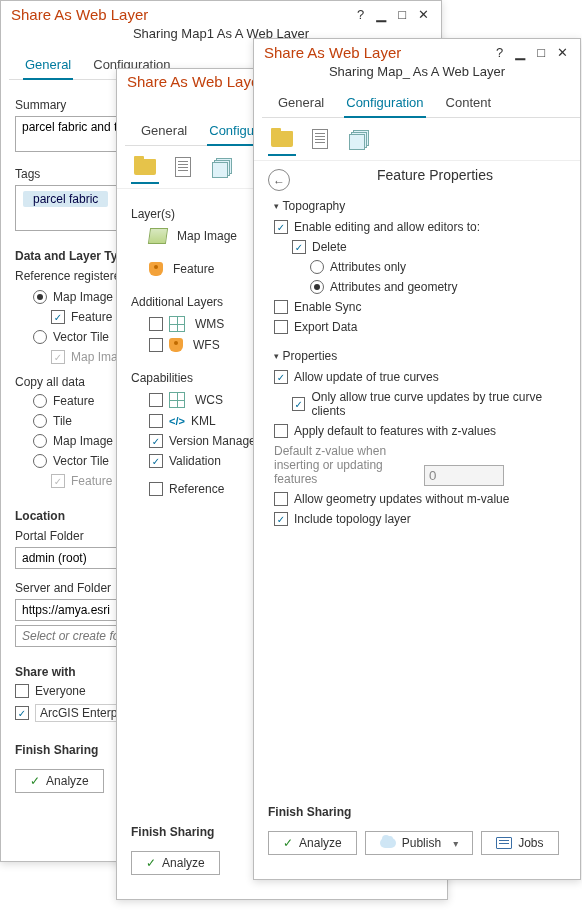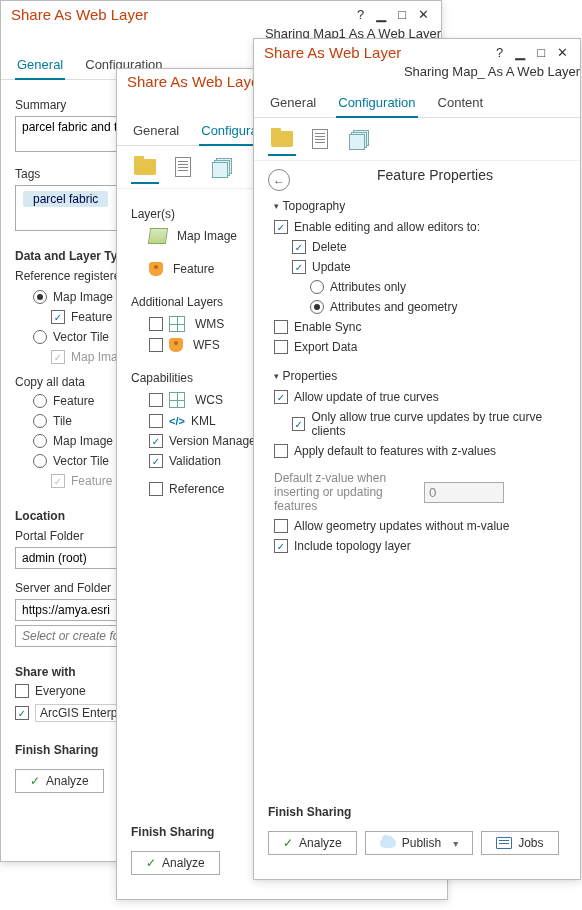--- a/index.html
+++ b/index.html
@@ -25,30 +25,31 @@
     align-items: center;
     justify-content: space-between;
     padding: 4px 8px 0 10px;
     color: #0078a8;
     font-size: 15px;
   }
   .dlg-title { color:#c2410c; }
   .dlg-ctrls { display:flex; gap:4px; align-items:center;}
   .dlg-ctrls span { font-size:13px; color:#333; cursor:default; padding:2px 4px;}
   .dlg-sub {
-    text-align:right;
+    text-align:center;
     font-size:13px;
     color:#333;
     padding:2px 0 8px;
   }
   .tabs {
     display:flex;
     gap:18px;
     padding: 4px 14px 0 14px;
     border-bottom: 1px solid #ddd;
+    margin-left: 8px;
   }
   .tab {
     padding: 4px 2px 6px;
     font-size:13px;
     color:#444;
     cursor:pointer;
   }
   .tab.active {
     color:#007a9e;
     border-bottom: 2px solid #007a9e;
@@ -178,21 +179,21 @@
     text-align:center; font-size:14px; color:#333; padding:6px 0 12px;
   }
   .collapse-title {
     display:flex; align-items:center; gap:4px; font-size:12px; padding:4px 0;
   }
   .collapse-title .caret-d { font-size:9px; color:#444;}
   .pad-content { padding: 0 14px 8px 20px; }
   .num-input {
     width:70px; padding:2px 4px; border:1px solid #aaa; color:#888; background:#f4f4f4; text-align:left;
   }
-  .prop-row-flex { display:flex; gap:10px; align-items:center; padding:3px 0;margin-top:7px;}
+  .prop-row-flex { display:flex; gap:10px; align-items:flex-end; padding:3px 0;}
   
   .mini-icon { width:16px; height:14px; display:inline-block; vertical-align:middle; margin-right:4px;}
   .mi-map {
     background:linear-gradient(#d8e8c0,#bcd689); border:1px solid #8aab5a; transform:skewX(-8deg);
   }
   .mi-feature {
     width:14px;height:14px;background:#f3a23a;border-radius:3px 3px 6px 6px;position:relative;
   }
   .mi-feature::after{content:"";position:absolute;width:4px;height:4px;background:#c06a00;border-radius:50%;left:5px;top:3px;}
   .mi-grid { width:14px;height:14px;background:#fff;border:1px solid #6a9;display:inline-block;position:relative;}
@@ -438,24 +439,20 @@
         <span>Topography</span>
       </div>
 
     <div class="check-row">
         <span class="check checked"></span>
         <span>Enable editing and allow editors to:</span>
       </div>
     <div class="check-row indent1">
         <span class="check checked"></span>
         <span>Delete</span>
-      </div>
-    <div class="check-row indent1">
-        <span class="check checked"></span>
-        <span>Update</span>
       </div>
     <div class="radio-row indent2">
         <span class="radio"></span>
         <span>Attributes only</span>
       </div>
     <div class="radio-row indent2">
         <span class="radio checked"></span>
         <span>Attributes and geometry</span>
       </div>
     <div class="check-row">

